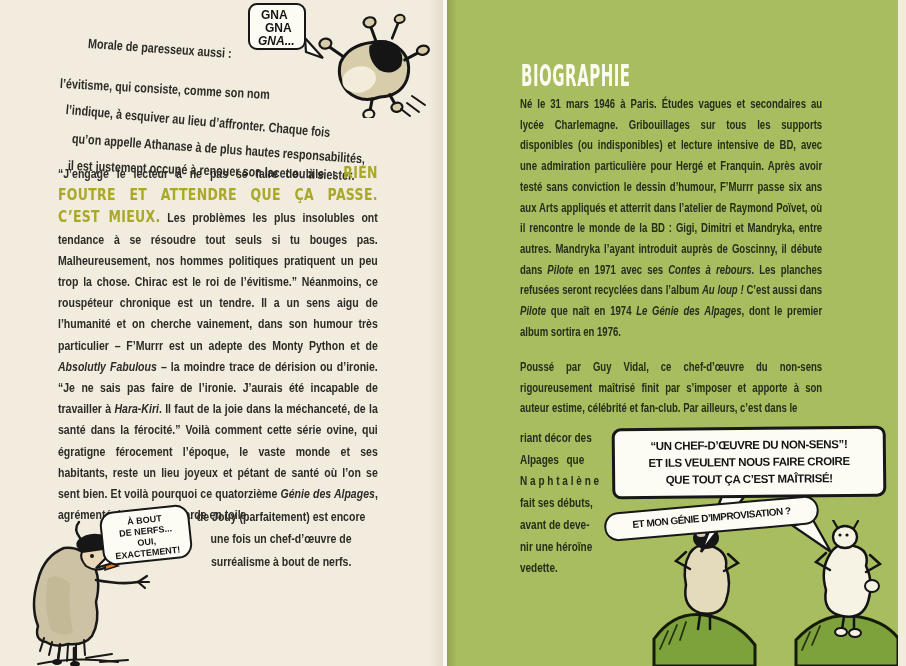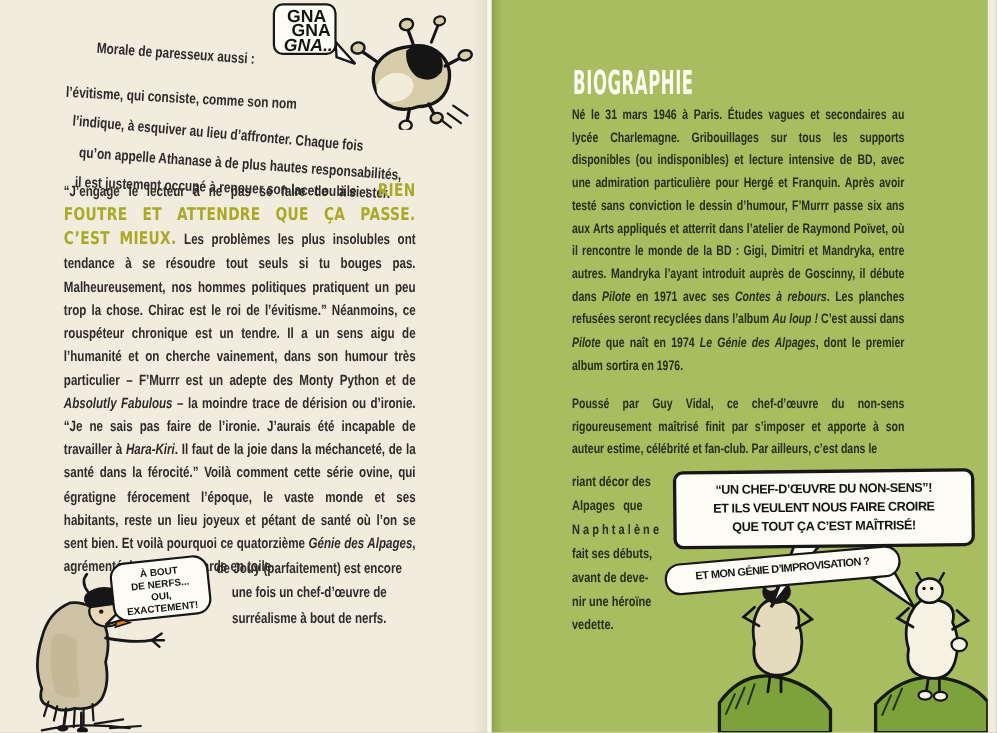--- a/index.html
+++ b/index.html
@@ -48,21 +48,21 @@
   .bio-p2{top:357px;}
   .narrow-col{position:absolute;left:73px;top:428px;width:120px;transform:scaleX(.8);
     transform-origin:0 0;font-size:12.5px;font-weight:bold;line-height:21.7px;color:var(--ink-green);}
   .narrow-col div:nth-child(2){word-spacing:6px;}
   .narrow-col div:nth-child(3){letter-spacing:3.5px;}
 
   
   .bubble{position:absolute;background:var(--bubble-bg);border:2.5px solid var(--bubble-border);
     color:#141414;font-weight:bold;text-align:center;}
   .gna-bubble{left:248px;top:3px;width:58px;height:47px;border-radius:9px;
-    font-size:16px;line-height:13px;padding-top:4px;text-align:left;}
+    font-size:12px;line-height:13px;padding-top:4px;text-align:left;}
   .gna-bubble div:nth-child(1){padding-left:11px;}
   .gna-bubble div:nth-child(2){padding-left:15px;}
   .gna-bubble div:nth-child(3){padding-left:8px;font-style:italic;}
   .nerfs-bubble{left:101px;top:508px;width:90px;height:54px;border-radius:14px;
     font-size:9px;line-height:11px;padding-top:5px;transform:rotate(-6deg);}
   .big-bubble{left:165px;top:427px;width:274px;border-radius:9px;border-width:3px;
     font-size:11.5px;letter-spacing:-.4px;line-height:17px;padding:7px 4px;transform:rotate(-.6deg);}
   .banner-bubble{left:157px;top:504px;width:215px;height:29px;border-radius:14px;
     font-size:10px;letter-spacing:-.5px;line-height:24px;transform:rotate(-5deg);}
   svg{display:block;}

